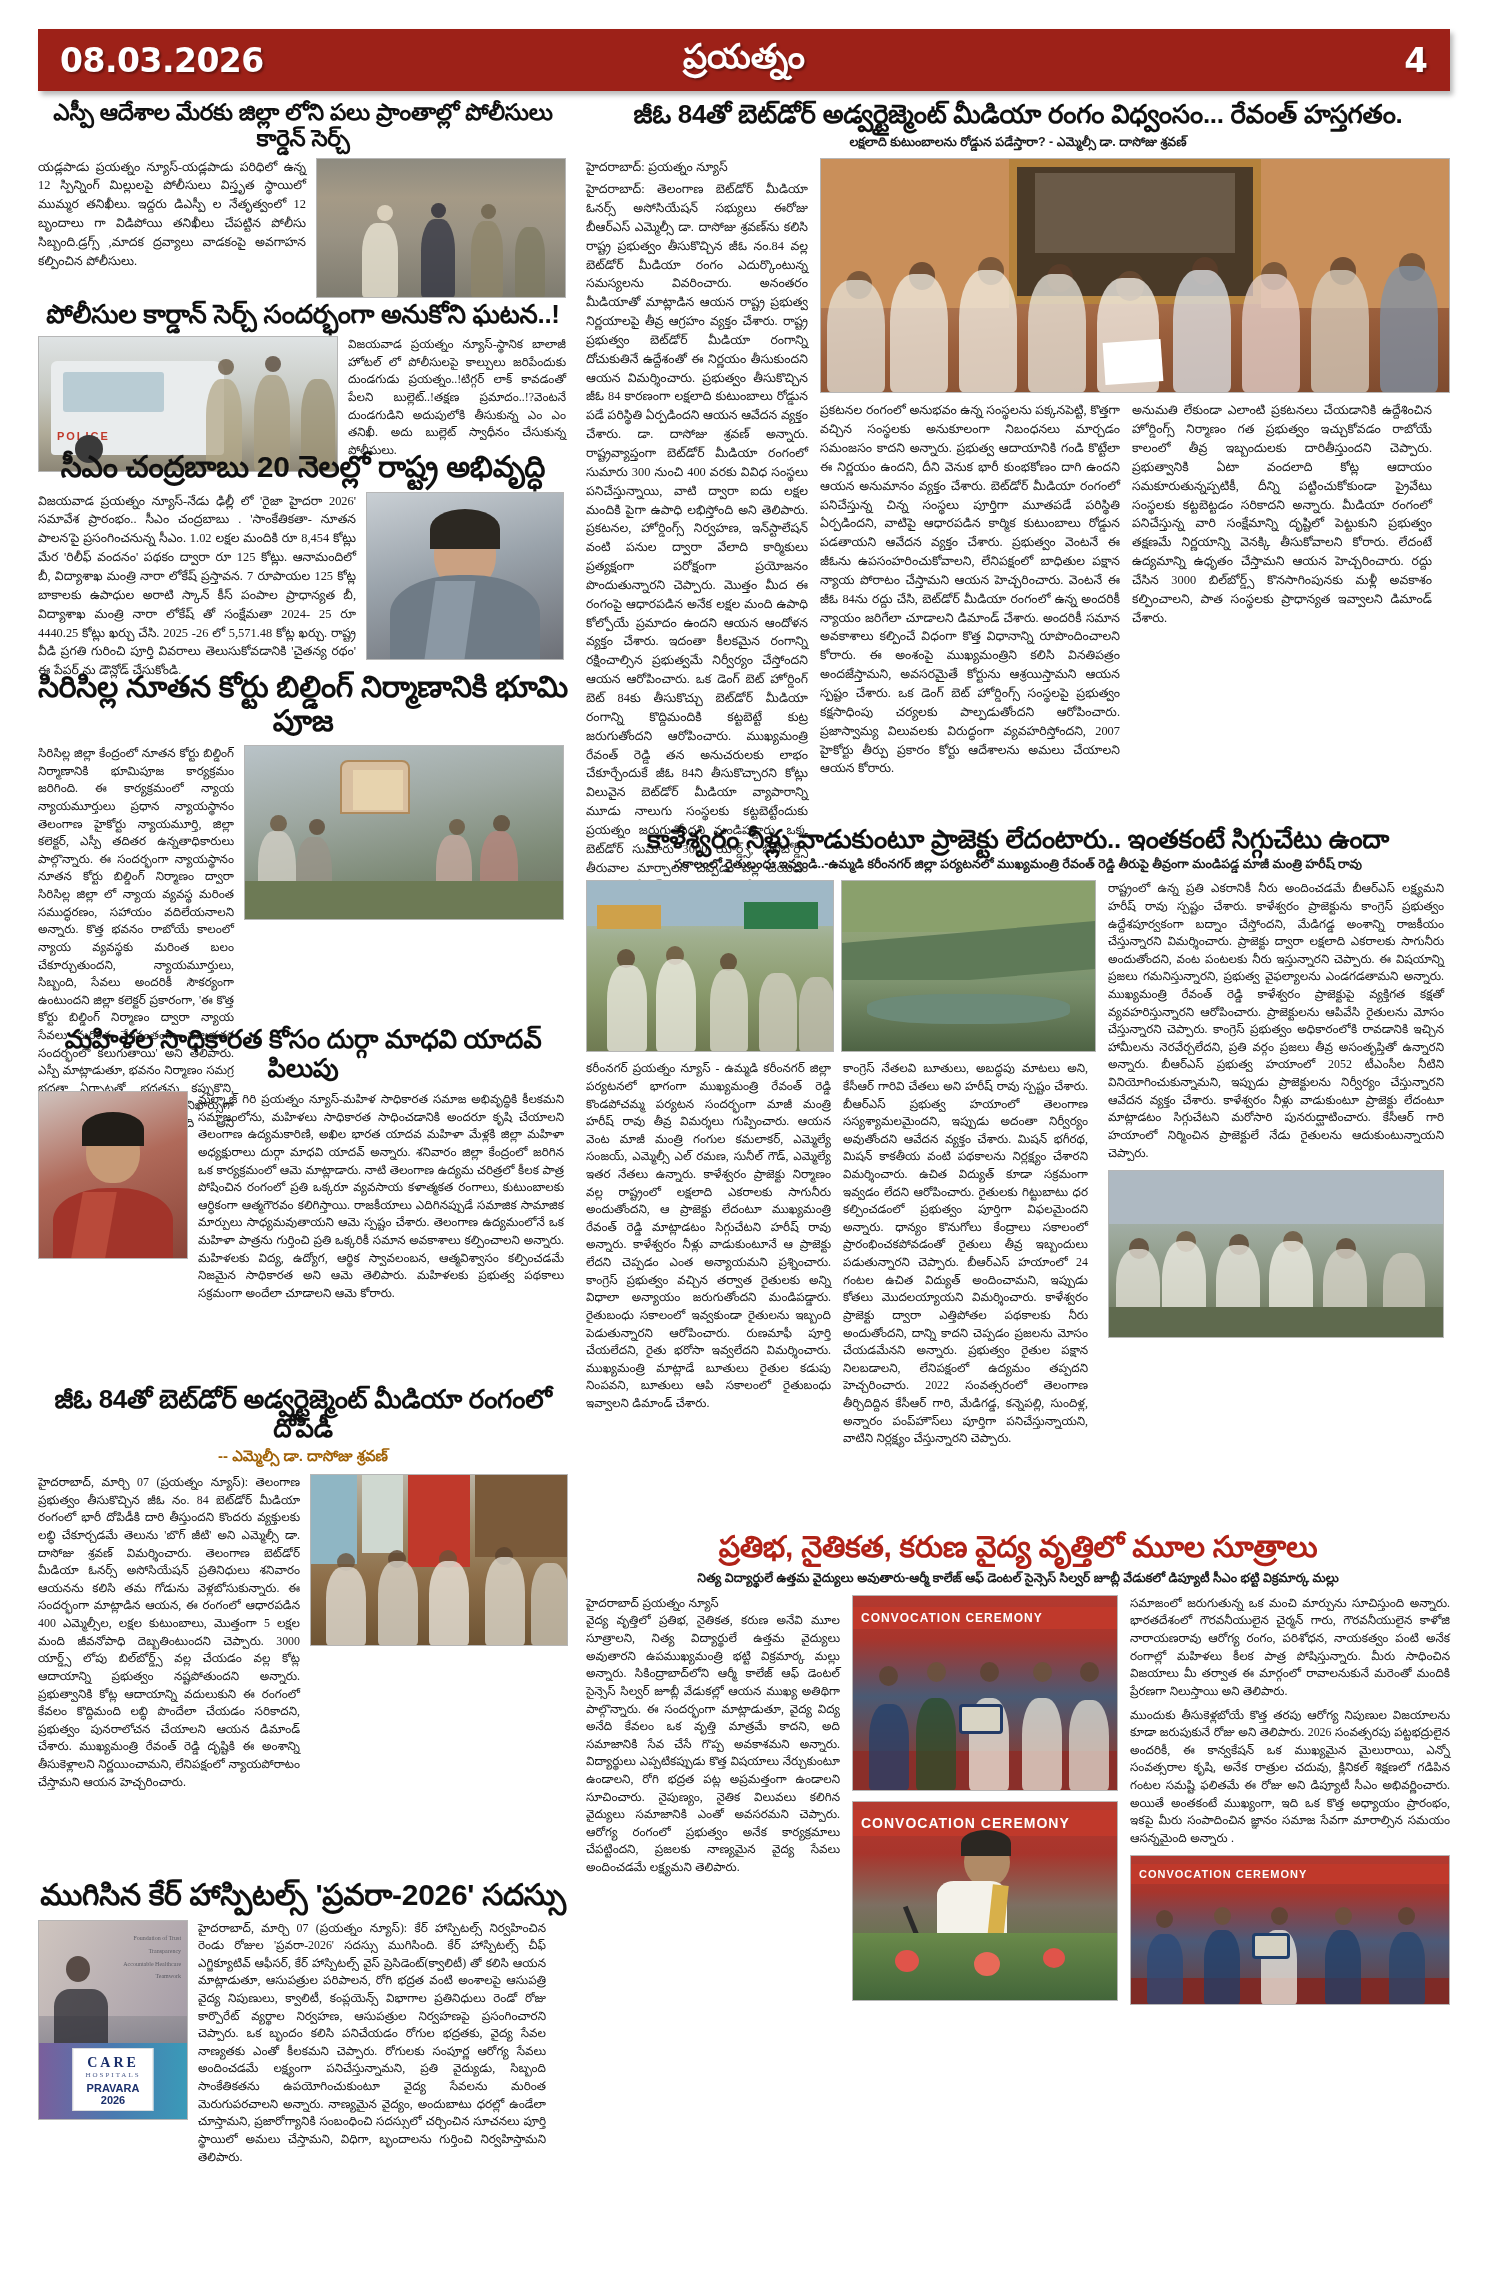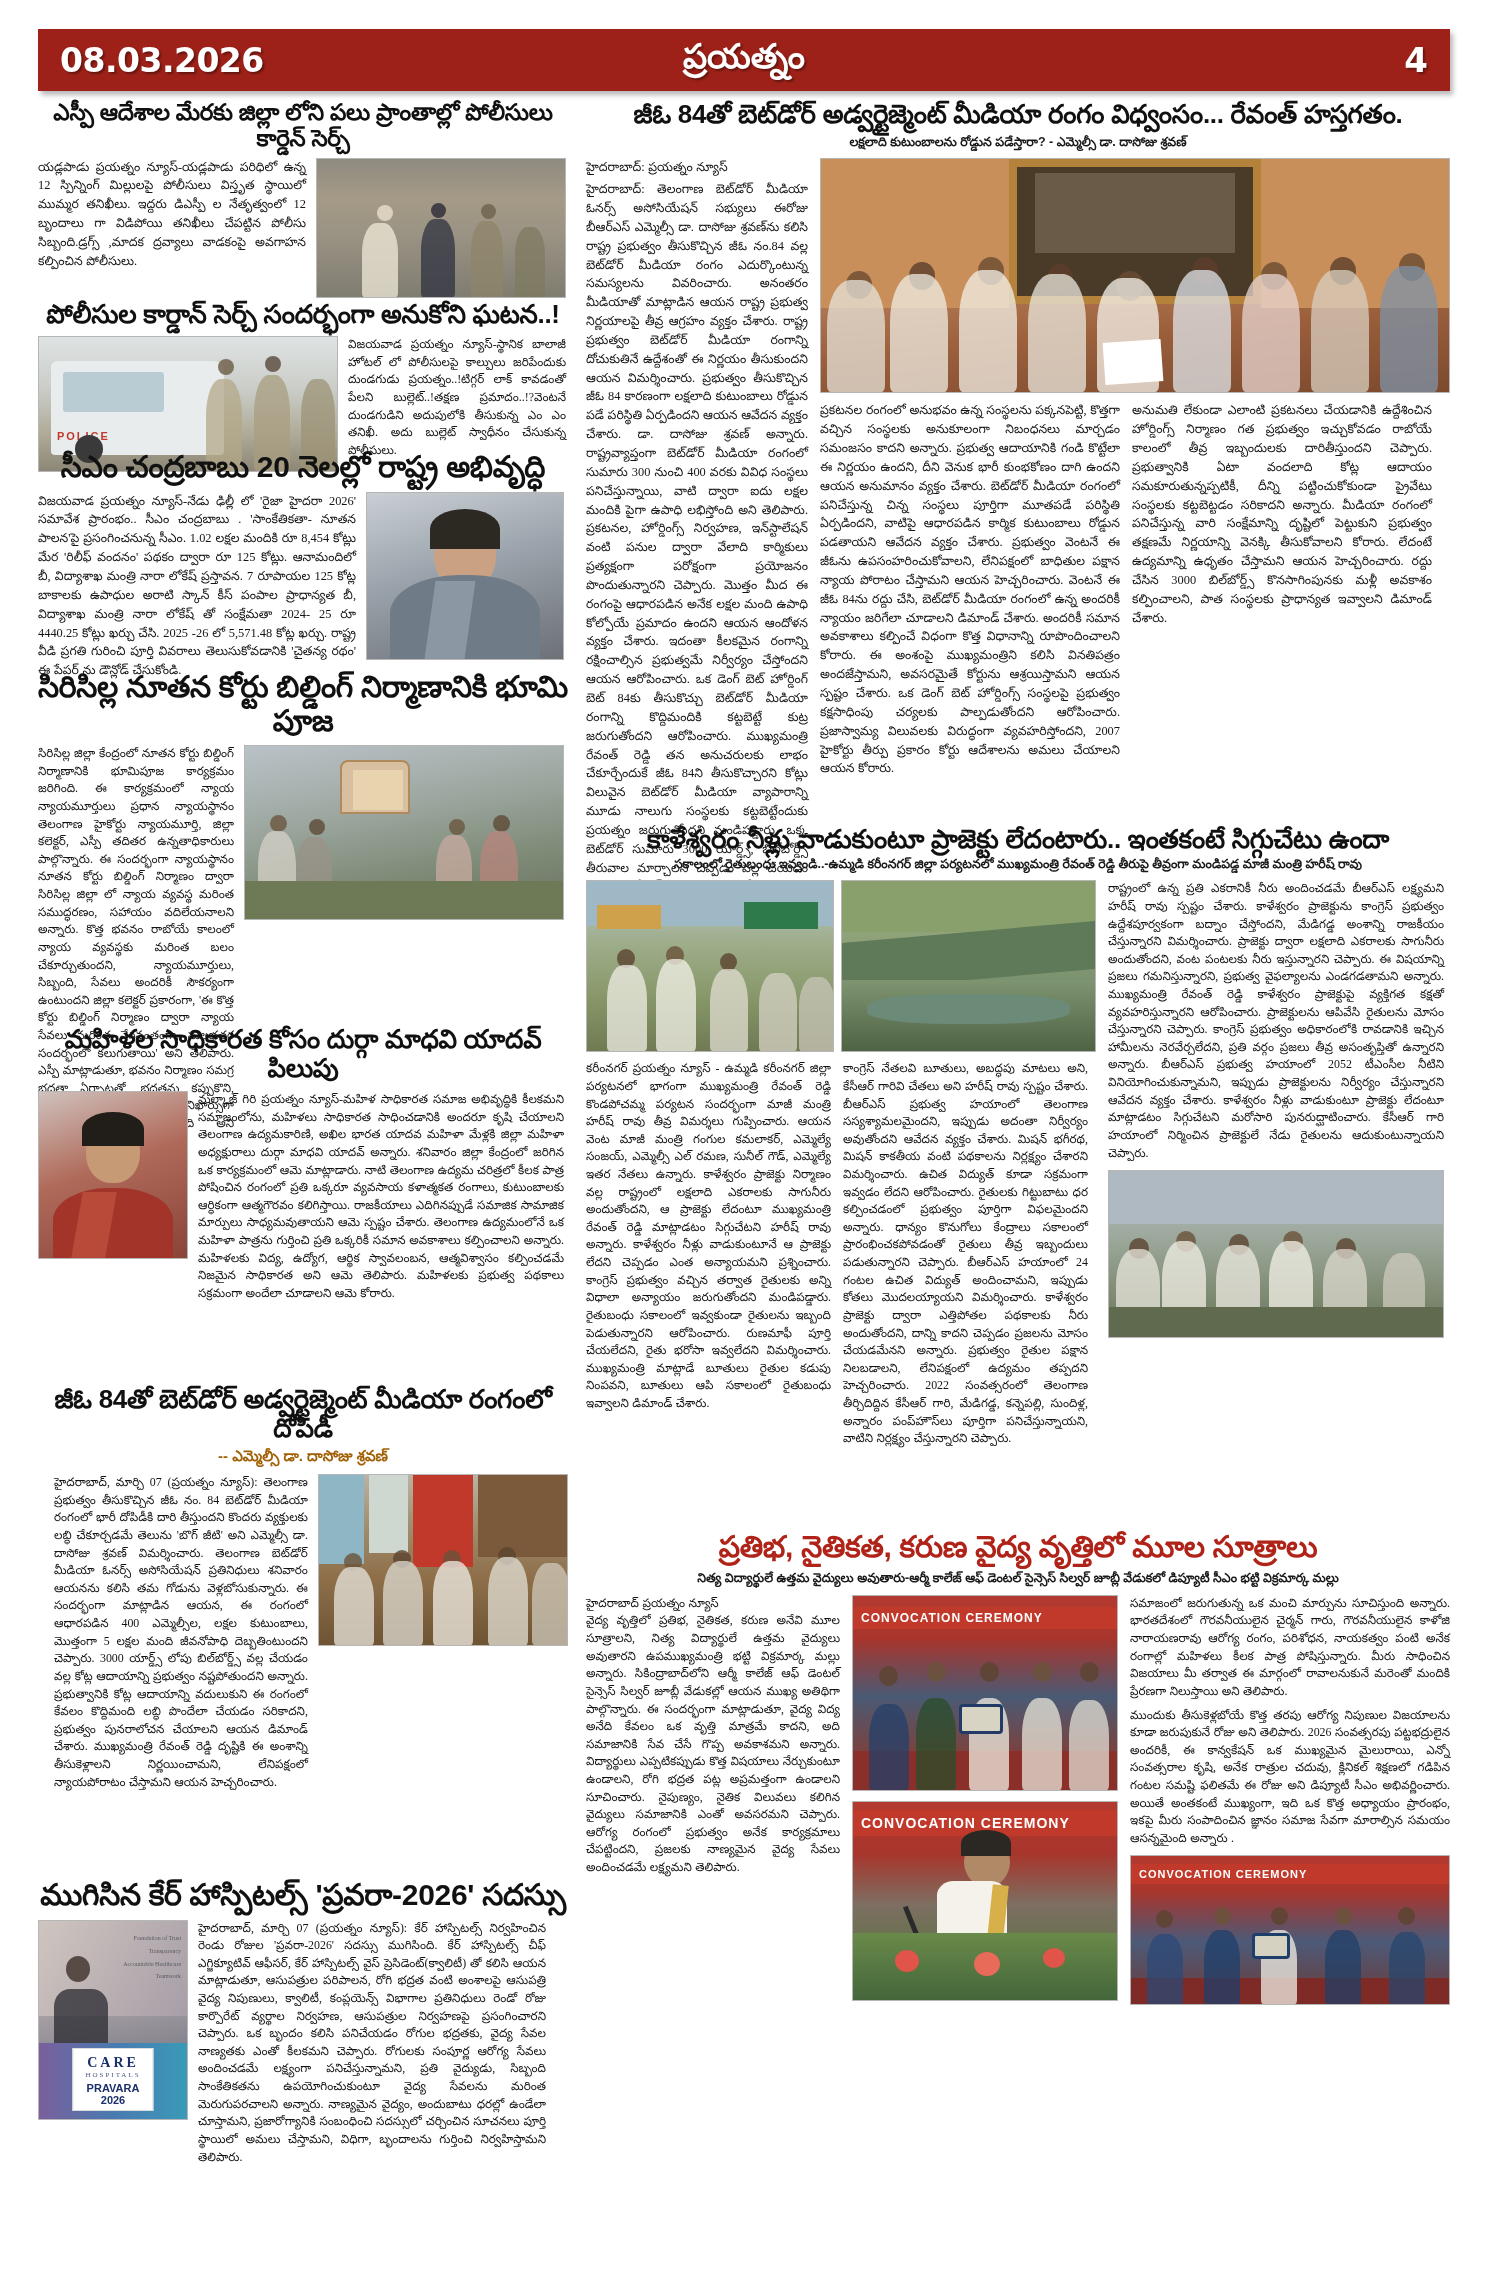--- a/index.html
+++ b/index.html
@@ -275,21 +275,21 @@
             <div style="position:absolute;left:50%;bottom:0;transform:translateX(-50%);width:120px;height:70px;border-radius:46% 46% 0 0;background:#a2342a;"></div>
             <div style="position:absolute;left:26%;bottom:0;width:34px;height:66px;background:#b94a3a;transform:skewX(-10deg);"></div>
           </div>
           <div class="body tight" style="width:366px;">మల్కాజ్ గిరి ప్రయత్నం న్యూస్-మహిళ సాధికారత సమాజ అభివృద్ధికి కీలకమని సమాజంలోను, మహిళలు సాధికారత సాధించడానికి అందరూ కృషి చేయాలని తెలంగాణ ఉద్యమకారిణి, అఖిల భారత యాదవ మహిళా మేళ్లకి జిల్లా మహిళా అధ్యక్షురాలు దుర్గా మాధవి యాదవ్ అన్నారు. శనివారం జిల్లా కేంద్రంలో జరిగిన ఒక కార్యక్రమంలో ఆమె మాట్లాడారు. నాటి తెలంగాణ ఉద్యమ చరిత్రలో కీలక పాత్ర పోషించిన రంగంలో ప్రతి ఒక్కరూ వ్యవసాయ కళాత్మకత రంగాలు, కుటుంబాలకు ఆర్ధికంగా ఆత్మగౌరవం కలిగిస్తాయి. రాజకీయాలు ఎదిగినప్పుడే సమాజిక సామాజిక మార్పులు సాధ్యమవుతాయని ఆమె స్పష్టం చేశారు. తెలంగాణ ఉద్యమంలోనే ఒక మహిళా పాత్రను గుర్తించి ప్రతి ఒక్కరికీ సమాన అవకాశాలు కల్పించాలని అన్నారు. మహిళలకు విద్య, ఉద్యోగ, ఆర్థిక స్వావలంబన, ఆత్మవిశ్వాసం కల్పించడమే నిజమైన సాధికారత అని ఆమె తెలిపారు. మహిళలకు ప్రభుత్వ పథకాలు సక్రమంగా అందేలా చూడాలని ఆమె కోరారు.</div>
         </div>
       </div>
 
       <div style="position:absolute;left:0;top:1285px;width:530px;">
         <div class="hl hl-lg" style="text-align:center;">జీఓ 84తో బెట్‌డోర్ అడ్వర్టైజ్మెంట్ మీడియా రంగంలో దోపిడీ</div>
         <div class="byline" style="text-align:center;margin-top:4px;">-- ఎమ్మెల్సీ డా. దాసోజు శ్రవణ్</div>
-        <div style="display:flex;gap:10px;margin-top:6px;margin-left:16px;">
+        <div style="display:flex;gap:10px;margin-top:6px;">
           <div class="body tight" style="width:262px;">హైదరాబాద్, మార్చి 07 (ప్రయత్నం న్యూస్): తెలంగాణ ప్రభుత్వం తీసుకొచ్చిన జీఓ నం. 84 బెట్‌డోర్ మీడియా రంగంలో భారీ దోపిడీకి దారి తీస్తుందని కొందరు వ్యక్తులకు లబ్ధి చేకూర్చడమే తెలును 'బొగ్ జీటి' అని ఎమ్మెల్సీ డా. దాసోజు శ్రవణ్ విమర్శించారు. తెలంగాణ బెట్‌డోర్ మీడియా ఓనర్స్ అసోసియేషన్ ప్రతినిధులు శనివారం ఆయనను కలిసి తమ గోడును వెళ్లబోసుకున్నారు. ఈ సందర్భంగా మాట్లాడిన ఆయన, ఈ రంగంలో ఆధారపడిన 400 ఎమ్మెల్సీల, లక్షల కుటుంబాలు, మొత్తంగా 5 లక్షల మంది జీవనోపాధి దెబ్బతింటుందని చెప్పారు. 3000 యార్డ్స్ లోపు బిల్‌బోర్డ్స్ వల్ల చేయడం వల్ల కోట్ల ఆదాయాన్ని ప్రభుత్వం నష్టపోతుందని అన్నారు. ప్రభుత్వానికి కోట్ల ఆదాయాన్ని వదులుకుని ఈ రంగంలో కేవలం కొద్దిమంది లబ్ధి పొందేలా చేయడం సరికాదని, ప్రభుత్వం పునరాలోచన చేయాలని ఆయన డిమాండ్ చేశారు. ముఖ్యమంత్రి రేవంత్ రెడ్డి దృష్టికి ఈ అంశాన్ని తీసుకెళ్లాలని నిర్ణయించామని, లేనిపక్షంలో న్యాయపోరాటం చేస్తామని ఆయన హెచ్చరించారు.</div>
           <div class="ph ph-gov-press" style="width:258px;height:172px;">
             <div style="position:absolute;left:0;top:0;width:18%;height:52%;background:#8fb6c4;"></div>
             <div style="position:absolute;left:20%;top:0;width:16%;height:46%;background:#cfd8d0;"></div>
             <div style="position:absolute;left:38%;top:0;width:24%;height:54%;background:#c0392b;"></div>
             <div style="position:absolute;left:64%;top:0;width:36%;height:48%;background:#7a5a3a;"></div>
             <div class="head" style="left:10%;top:46%;width:18px;height:18px;background:#6a523a;"></div>
             <div class="fig" style="left:6%;width:40px;height:78px;background:#e8e6de;"></div>
             <div class="head" style="left:30%;top:44%;width:18px;height:18px;background:#5b4430;"></div>
             <div class="fig" style="left:26%;width:40px;height:84px;background:#dedbd2;"></div>

